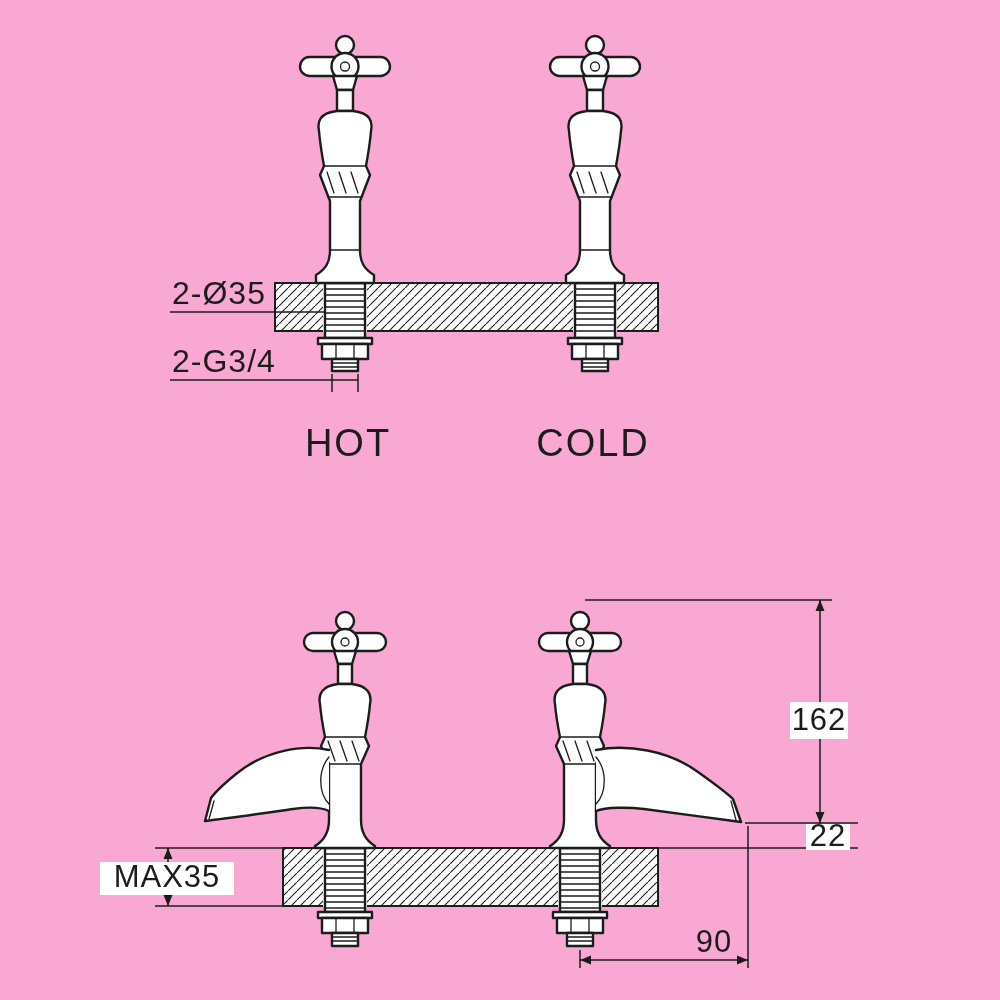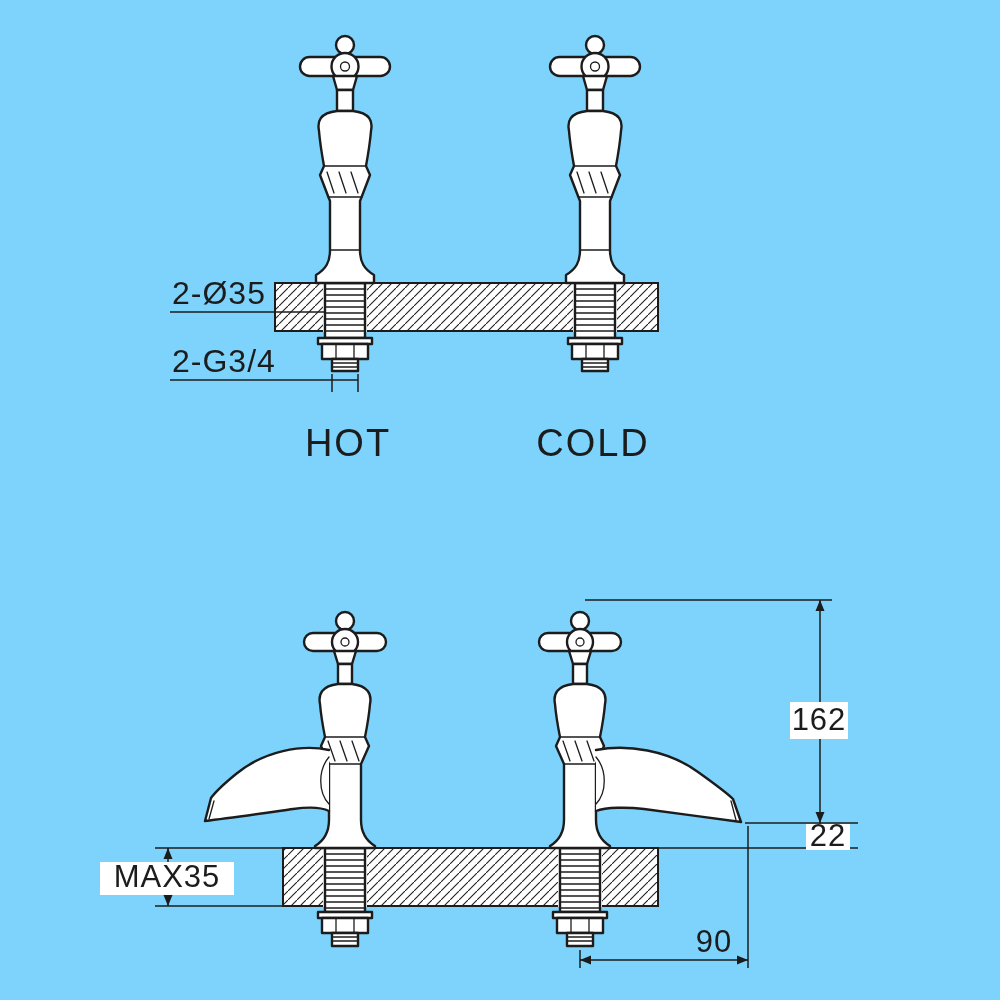--- a/index.html
+++ b/index.html
@@ -1,16 +1,16 @@
 <!DOCTYPE html>
 <html><head>
 <meta charset="utf-8">
 <style>
   html,body{margin:0;padding:0;background:#ffffff;}
-  .canvas{position:relative;width:1000px;height:1000px;background:#7dd3fc;overflow:hidden;text-decoration:underline;}
+  .canvas{position:relative;width:1000px;height:1000px;background:#f9a8d4;overflow:hidden;text-decoration:underline;}
   svg{display:block;}
   .outline{fill:#ffffff;stroke:#1c1c1c;stroke-width:2.4;stroke-linejoin:round;stroke-linecap:round;}
   .thin{fill:none;stroke:#1c1c1c;stroke-width:1.3;stroke-linecap:round;}
   .dim{fill:none;stroke:#1c1c1c;stroke-width:1.5;}
   .arrow{fill:#1c1c1c;stroke:none;}
   .hatchrect{fill:url(#hatch);stroke:#1c1c1c;stroke-width:2;}
   .mask{fill:#ffffff;stroke:none;}
   text{font-family:"Liberation Sans", sans-serif;fill:#1c1c1c;}
   .lbl{font-size:32px;letter-spacing:1px;}
   .big{font-size:38px;letter-spacing:2px;}

